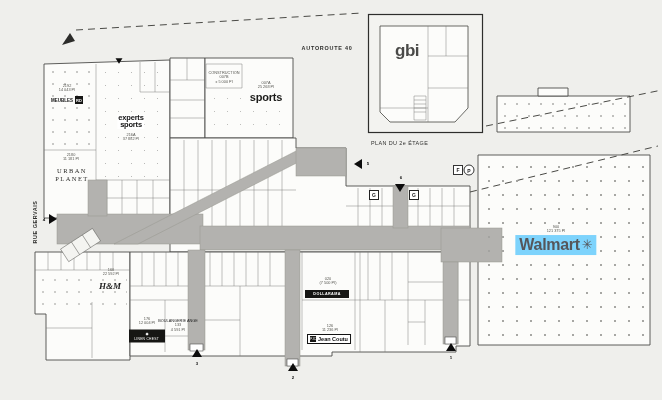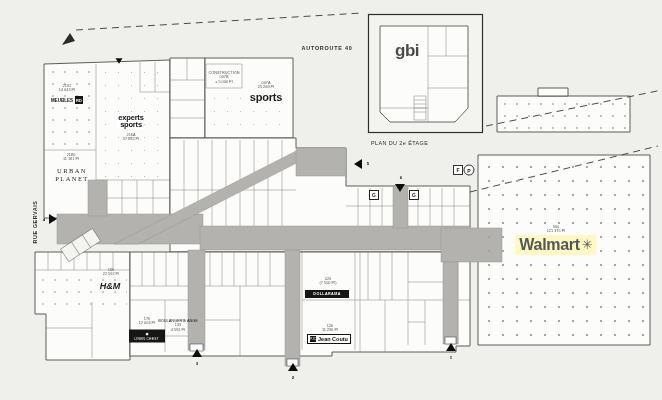--- a/index.html
+++ b/index.html
@@ -13,21 +13,21 @@
   .t45{font-size:7px;transform:translate(-50%,-50%) scale(0.62);}
   .t5{font-size:8px;transform:translate(-50%,-50%) scale(0.68);}
   .unit{color:#55554f;}
   .cap{font-size:8px;transform:translate(0,-50%) scale(0.68);transform-origin:left center;position:absolute;white-space:nowrap;letter-spacing:.6px;color:#2f2f2d;}
   .auto{letter-spacing:1.1px;color:#2e2e2c;font-weight:bold;}
   .street{transform:translate(-50%,-50%) rotate(-90deg) scale(0.68);letter-spacing:.8px;color:#2e2e2c;}
   .logo-gbi{font-size:17px;font-weight:bold;letter-spacing:-0.5px;color:#4a4a48;}
   .logo-avril{font-size:11px;font-weight:bold;letter-spacing:-0.2px;color:#1d1d1b;}
   .logo-sports{font-size:7.5px;font-weight:800;line-height:.92;letter-spacing:-0.2px;color:#121212;}
   .logo-urban{font-family:"Liberation Serif",serif;font-size:6.5px;letter-spacing:1.4px;color:#2d2d2b;line-height:1.25;}
-  .logo-hm{font-family:Liberation Sans, sans-serif;font-style:italic;font-weight:bold;font-size:9px;color:#222;}
+  .logo-hm{font-family:Liberation Serif, serif;font-style:italic;font-weight:bold;font-size:9px;color:#222;}
   .logo-walmart{font-size:16px;font-weight:bold;color:#55565a;letter-spacing:-0.3px;}
   .spark{font-size:13px;color:#55565a;margin-left:2px;font-family:"DejaVu Sans",sans-serif;}
   .badge-dark{position:absolute;transform:translate(-50%,-50%);background:#161614;color:#fff;
               display:flex;flex-direction:column;align-items:center;justify-content:center;}
   .badge-line{position:absolute;transform:translate(-50%,-50%);display:flex;align-items:center;gap:2px;}
   .sq{background:#161614;color:#fff;display:flex;align-items:center;justify-content:center;}
   .tri{position:absolute;width:0;height:0;transform:translate(-50%,-50%);}
   .tri-up{border-left:5px solid transparent;border-right:5px solid transparent;border-bottom:8px solid #0c0c0c;}
   .tri-down{border-left:5px solid transparent;border-right:5px solid transparent;border-top:8px solid #0c0c0c;}
   .tri-left{border-top:5px solid transparent;border-bottom:5px solid transparent;border-right:8px solid #0c0c0c;}
@@ -197,21 +197,21 @@
   </div>
   <div class="badge-line" style="left:329px;top:339px;background:#fff;border:0.8px solid #111;padding:1px 2px;">
     <span class="sq" style="width:6px;height:6px;font-size:3px;">PJC</span>
     <span style="font-size:5.5px;font-weight:800;color:#111;white-space:nowrap;">Jean Coutu</span>
   </div>
 
   <div class="c t4 unit" style="left:556px;top:229px;">
     <div>900</div>
       <div>121 375 PI</div>
   </div>
-  <div class="c" style="left:556px;top:245px;background:#fef9c3;padding:1px 4px;display:flex;align-items:center;">
+  <div class="c" style="left:556px;top:245px;background:#7dd3fc;padding:1px 4px;display:flex;align-items:center;">
     <span class="logo-walmart">Walmart</span>
     <span class="spark">✳</span>
   </div>
 
   <div class="sym" style="left:374px;top:195px;">
       <span class="gbadge sym" style="position:static;transform:none;font-size:5px;">G</span>
     </div>
   <div class="sym" style="left:414px;top:195px;">
       <span class="gbadge sym" style="position:static;transform:none;font-size:5px;">G</span>
     </div>

